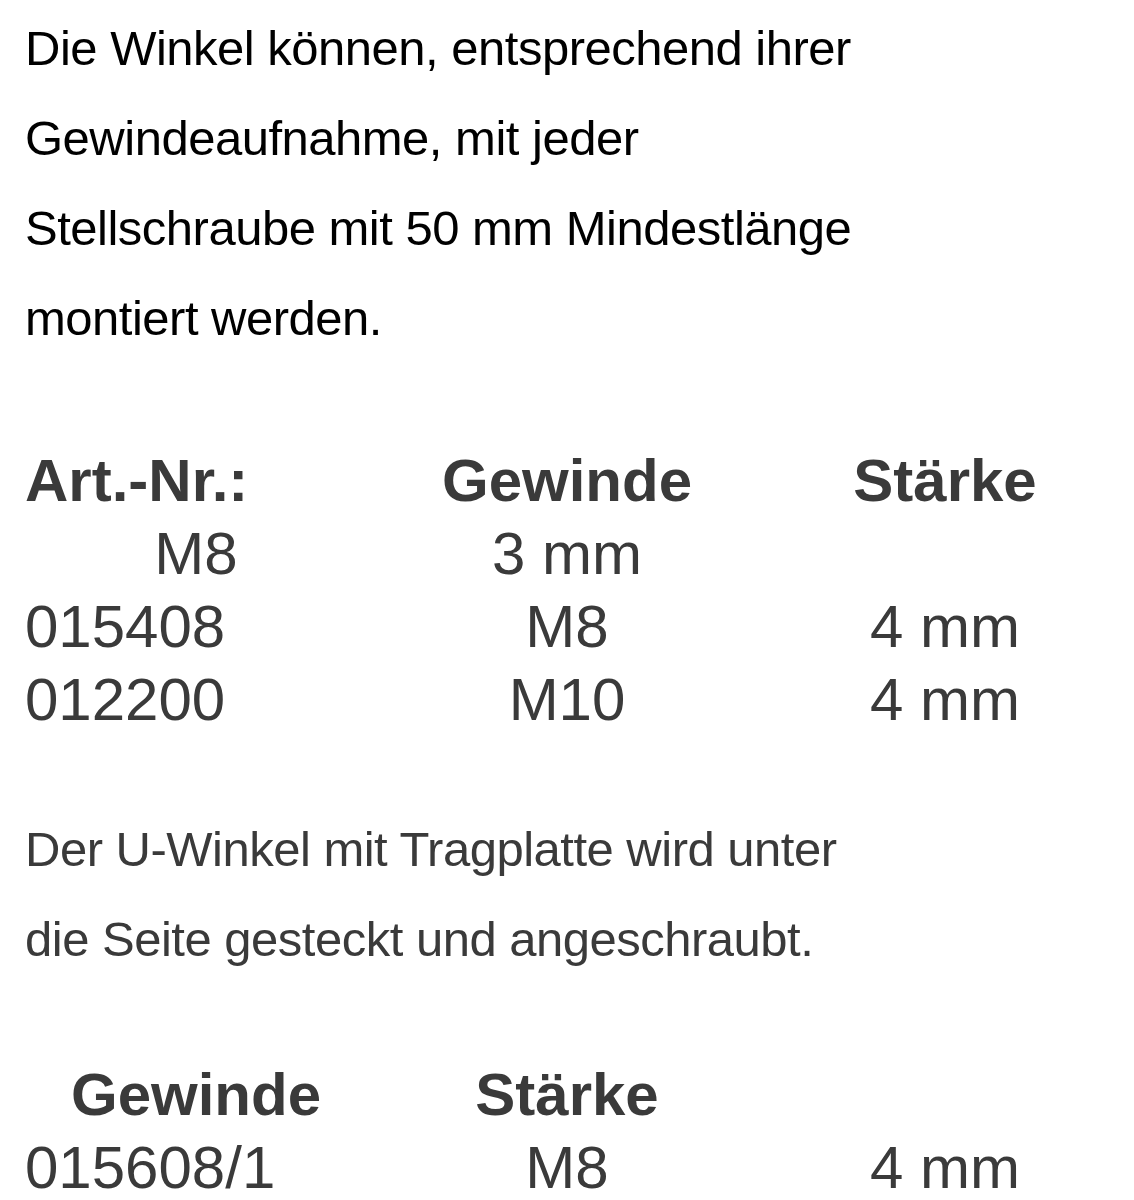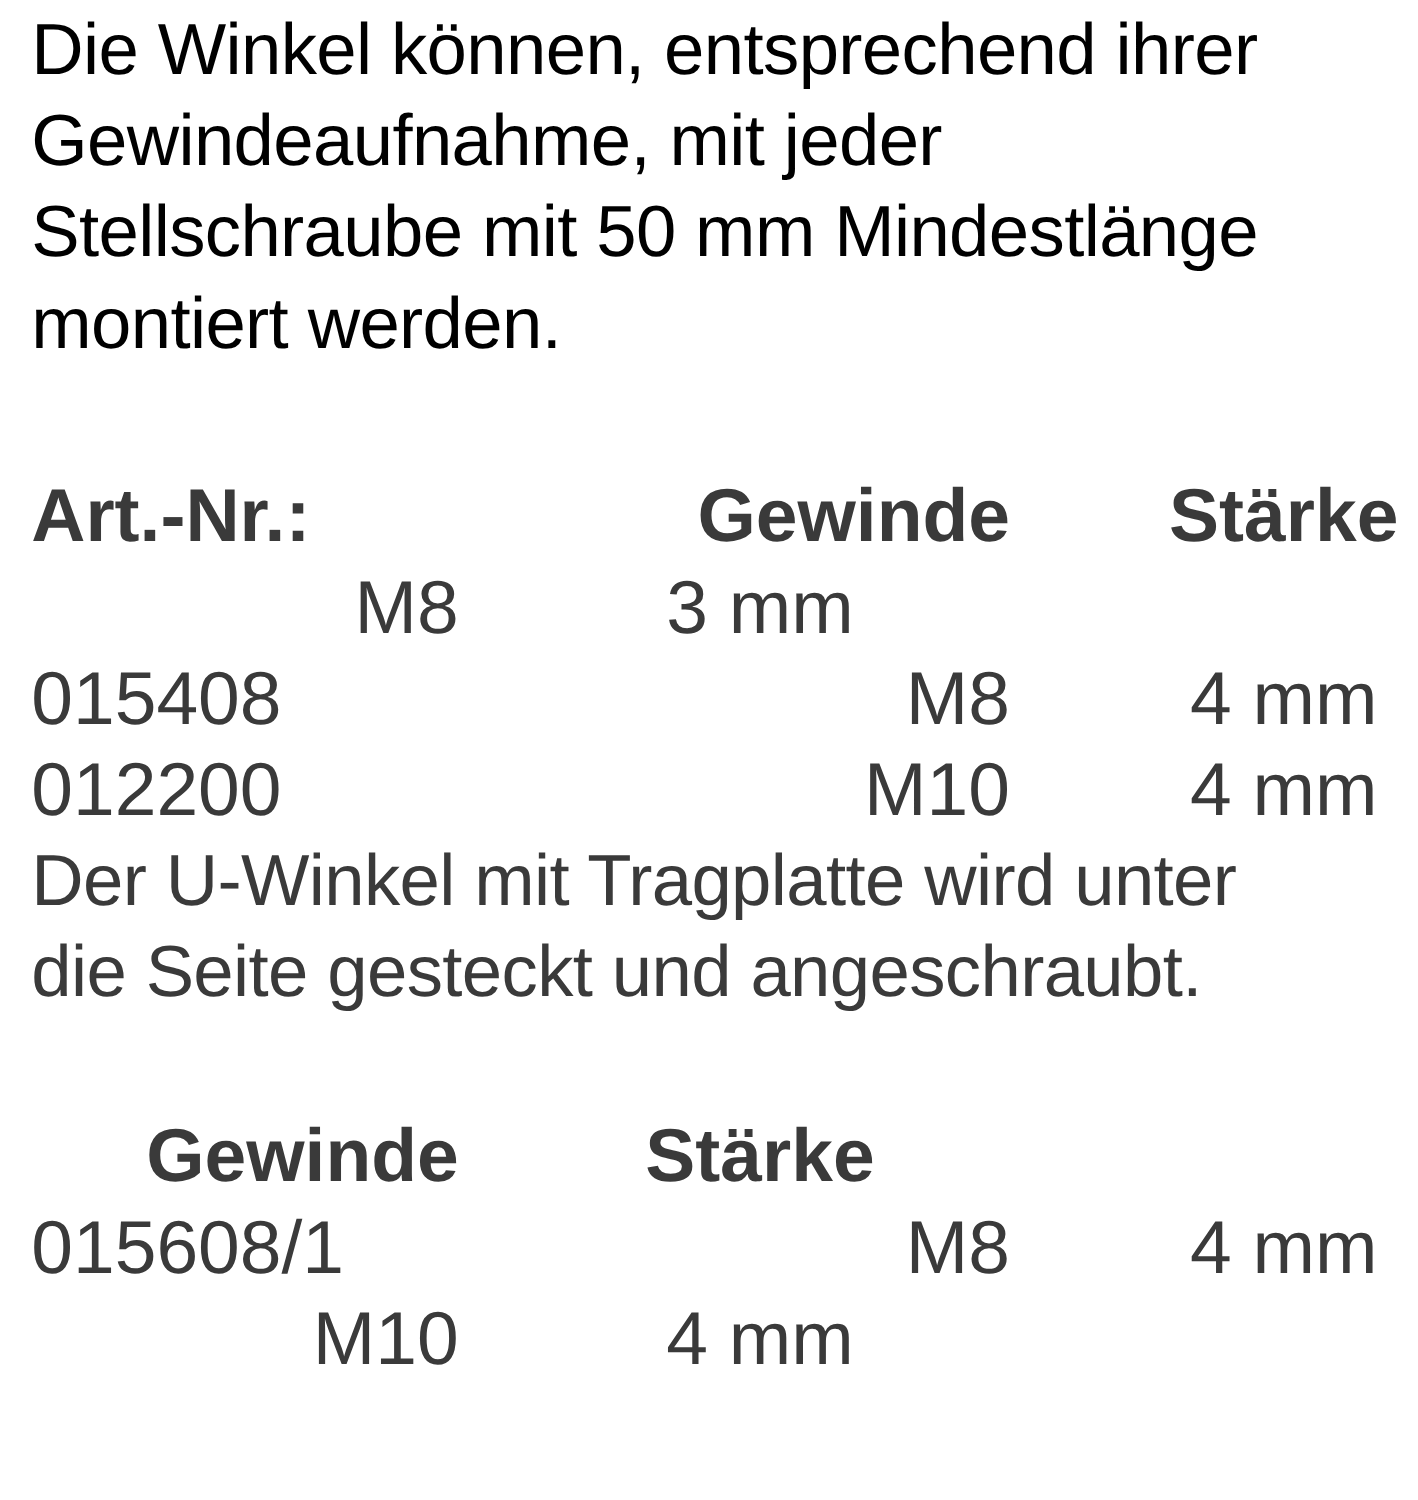--- a/index.html
+++ b/index.html
@@ -12,42 +12,41 @@
     height: 1200px;
     overflow: hidden;
     font-family: "Liberation Sans", "DejaVu Sans", sans-serif;
   }
   .doc {
     padding: 3px 0 0 25px;
     width: 1100px;
   }
   .para {
     margin: 0;
-    font-size: 58px;
-    line-height: 73px;
+    font-size: 49px;
+    line-height: 90px;
     white-space: pre-line;
     letter-spacing: -0.5px;
   }
   .para.primary { color: #000000; }
   .para.secondary { color: #3a3a3a; }
   .data-table {
     color: #3a3a3a;
     font-size: 60px;
     line-height: 73px;
   }
   .table-1 { margin-top: 81px; }
-  .para-2  { }
+  .para-2  { margin-top: 68px; }
   .table-2 { margin-top: 74px; }
   .trow {
     display: grid;
     grid-template-columns: 342px 400px 356px;
-    gap: 41px;
   }
   .trow .c1 { text-align: left; }
-  .trow .c2 { text-align: right; }
+  .trow .c2 { text-align: center; }
   .trow .c3 { text-align: center; }
   .thead { font-weight: bold; }
 </style>
 </head>
 <body>
 
 <div class="doc">
 
   <p class="para primary">Die Winkel können, entsprechend ihrer
 Gewindeaufnahme, mit jeder

